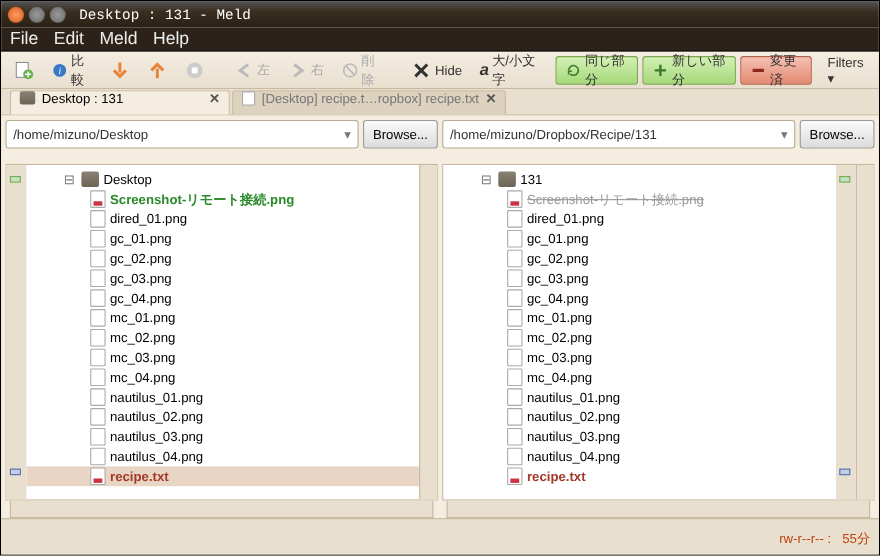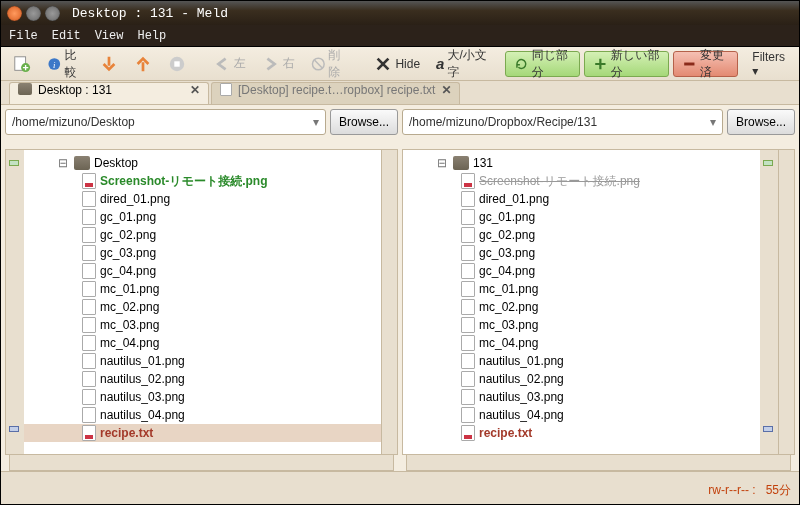--- a/index.html
+++ b/index.html
@@ -29,23 +29,22 @@
   .win-max { background: radial-gradient(#999,#666); box-shadow: inset 0 0 1px #000; }
   .title-text { margin-left: 8px; font-size: 13px; }
   .menubar {
     height: 22px;
     background: #2c221a;
     color: #eee;
     display: flex;
     align-items: center;
     gap: 14px;
     padding: 0 8px;
-    font-size: 12px;
+    font-size: 16px;
     border-bottom: 1px solid #000;
-    font-family: Liberation Mono, monospace;
   }
   .toolbar {
     height: 34px;
     background: linear-gradient(#f4ede0,#e8dfcf);
     border-bottom: 1px solid #c7b9a0;
     display: flex;
     align-items: center;
     padding: 0 6px;
     gap: 4px;
   }
@@ -225,21 +224,21 @@
 <div class="titlebar">
   <span class="win-btn win-close"></span>
   <span class="win-btn win-min"></span>
   <span class="win-btn win-max"></span>
   <span class="title-text">Desktop : 131 - Meld</span>
 </div>
 
 <div class="menubar">
   <span>File</span>
   <span>Edit</span>
-  <span>View</span>
+  <span>Meld</span>
   <span>Help</span>
 </div>
 
 <div class="toolbar">
   <span class="tbtn">
     <svg class="ico" viewBox="0 0 20 20">
         <rect x="2" y="2" width="12" height="15" fill="#fff" stroke="#888"></rect>
         <circle cx="14" cy="14" r="5" fill="#6ab04c"></circle>
         <path d="M14 11v6M11 14h6" stroke="#fff" stroke-width="1.5"></path>
       </svg>

